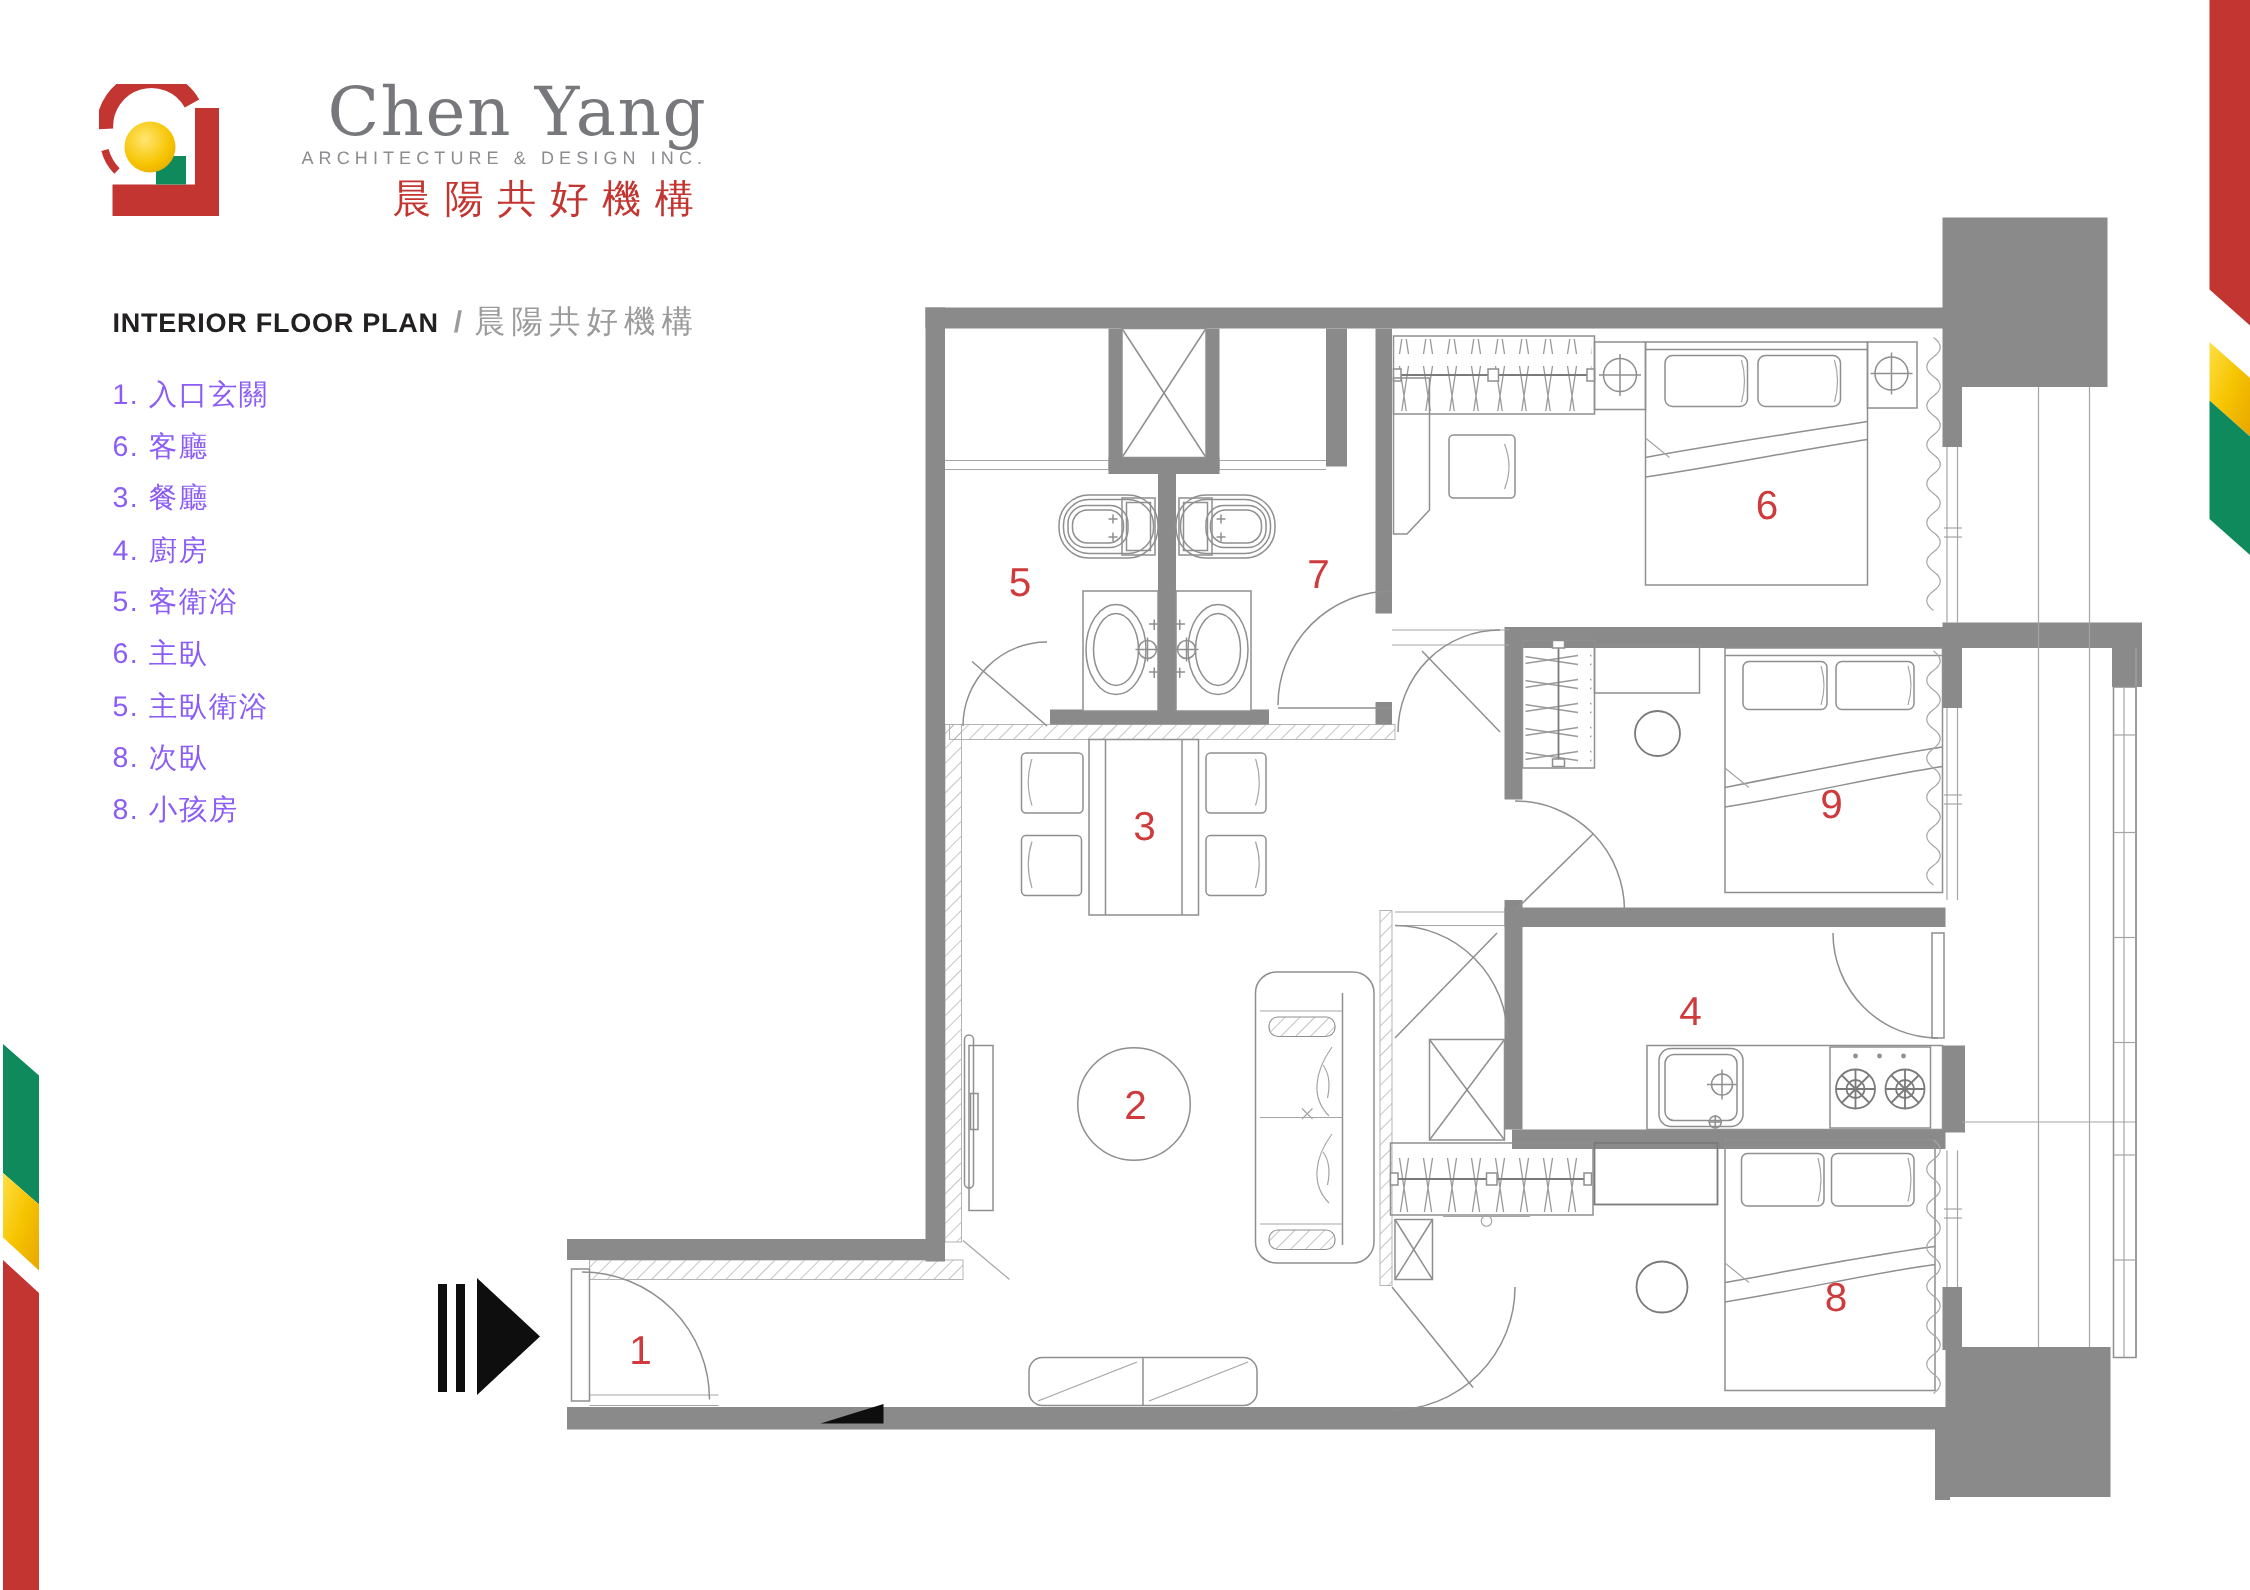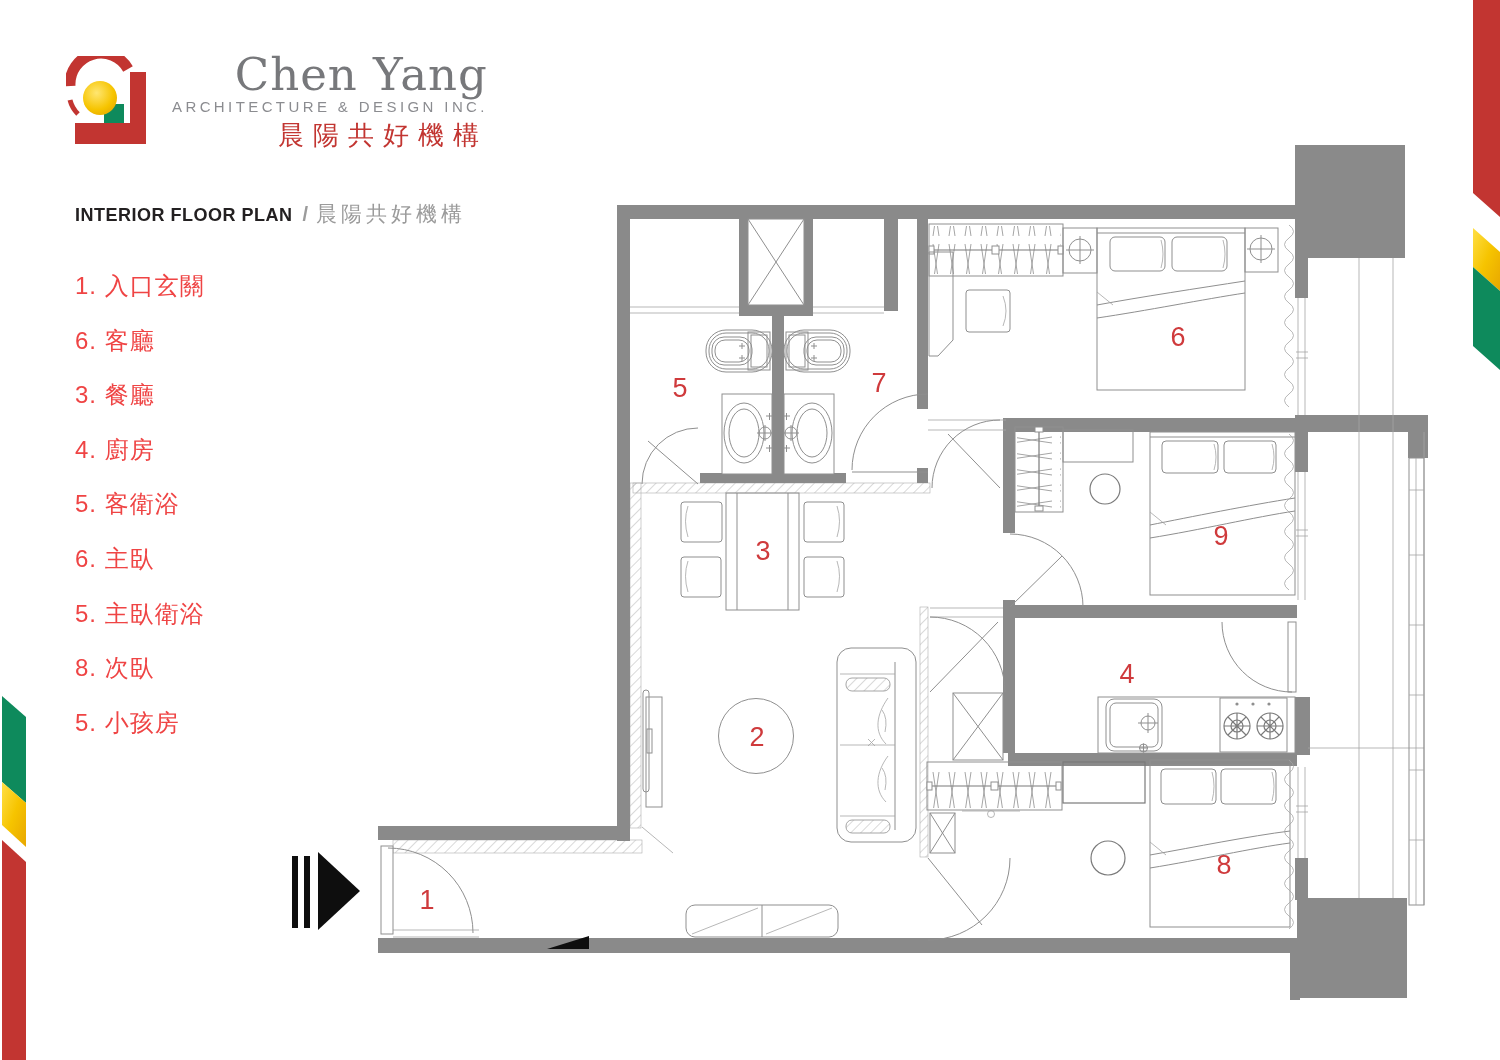--- a/index.html
+++ b/index.html
@@ -5,30 +5,30 @@
   html,body{margin:0;padding:0;background:#ffffff;}
   .page{position:relative;width:1500px;height:1060px;background:#fff;overflow:hidden;
         font-family:"Liberation Sans",sans-serif;}
   .plan-svg{position:absolute;left:0;top:0;}
   
   .logo{position:absolute;left:66px;top:52px;width:420px;height:120px;text-align:right;}
   .logo-mark{position:absolute;left:0;top:4px;}
   .logo-text{position:absolute;left:106px;top:0;}
   .logo-en{font-family:"DejaVu Serif","Liberation Serif",serif;font-size:45px;line-height:46px;
            color:#77787b;letter-spacing:1px;white-space:nowrap;}
-  .logo-sub{font-size:15px;letter-spacing:3.4px;color:#8b8c90;margin-top:0px;white-space:nowrap;}
+  .logo-sub{font-size:12px;letter-spacing:3.4px;color:#8b8c90;margin-top:0px;white-space:nowrap;margin-left:29px;}
   .logo-zh{font-size:26px;letter-spacing:9px;color:#c23531;margin-top:3px;font-weight:400;white-space:nowrap;}
   
   .title{position:absolute;left:75px;top:200px;white-space:nowrap;}
   .title-en{font-size:18px;font-weight:bold;color:#232021;letter-spacing:.5px;}
   .title-sep{font-size:20px;color:#9b9b9b;font-weight:bold;padding:0 8px 0 10px;}
   .title-zh{font-size:21px;color:#9b9b9b;letter-spacing:4px;}
   
   .legend{position:absolute;left:75px;top:250px;margin:0;padding:0;list-style:none;}
-  .legend li{font-size:24px;color:#ef4444;height:34.6px;letter-spacing:1px;margin-top:20px;}
+  .legend li{font-size:19px;color:#8b5cf6;height:34.6px;letter-spacing:1px;}
   
   .room-num{fill:#cf3a3c;font-size:27px;font-family:"Liberation Sans",sans-serif;}
   
   .w{fill:#8a8a8a;stroke:none;}
   .f{fill:none;stroke:#8f8f8f;stroke-width:1;}
   .fd{fill:none;stroke:#7a7a7a;stroke-width:1.2;}
   .fw{fill:#fff;stroke:#8f8f8f;stroke-width:1;}
   .h{fill:url(#hatch);stroke:#adadad;stroke-width:.6;}
   .thin{fill:none;stroke:#a5a5a5;stroke-width:.8;}
   .blk{fill:#0e0e0e;stroke:none;}
@@ -442,16 +442,16 @@
 
 <ul class="legend" id="legend-list">
       <li>1. 入口玄關</li>
       <li>6. 客廳</li>
       <li>3. 餐廳</li>
       <li>4. 廚房</li>
       <li>5. 客衛浴</li>
       <li>6. 主臥</li>
       <li>5. 主臥衛浴</li>
       <li>8. 次臥</li>
-      <li>5. 小孩房</li>
+      <li>8. 小孩房</li>
     </ul>
 
 </div>
 
 </body></html>

